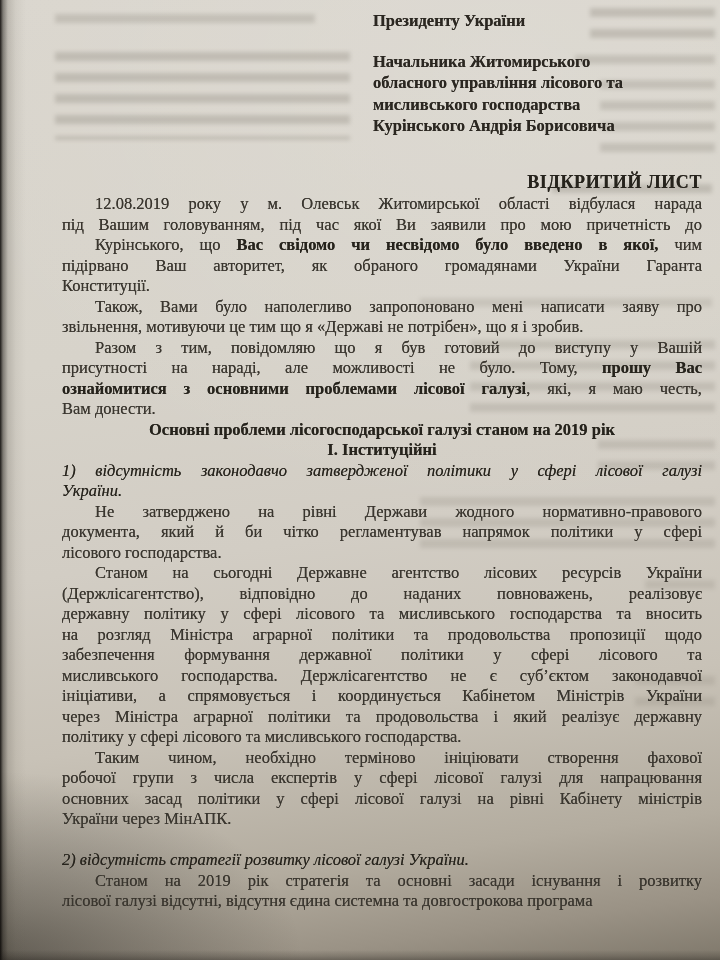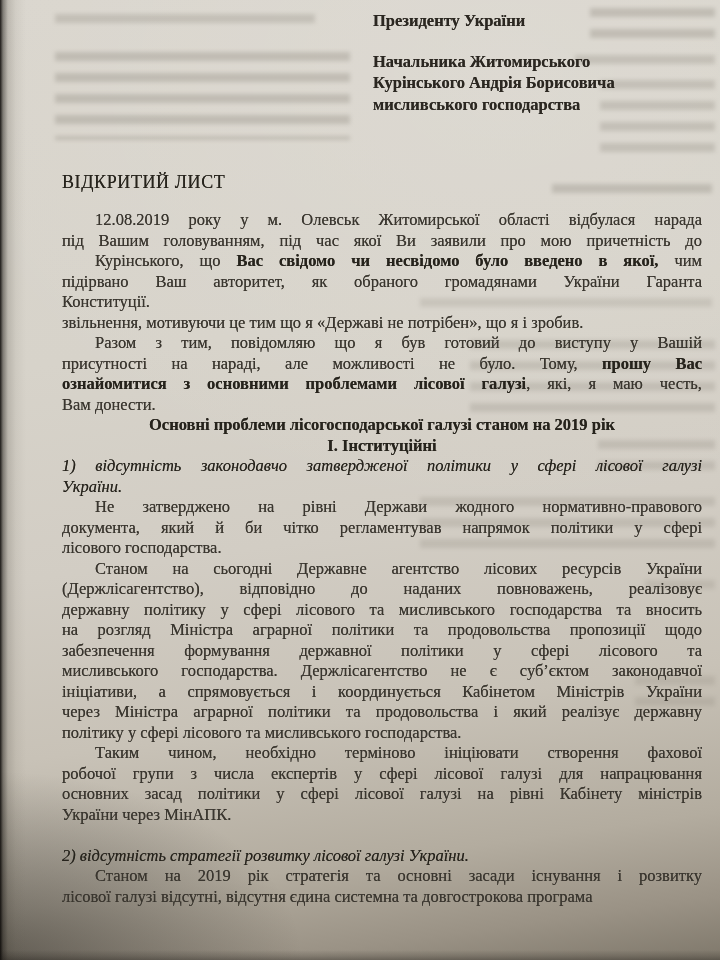--- a/index.html
+++ b/index.html
@@ -24,27 +24,26 @@
     border-radius: 23px;
   }
   .recipient-block {
     position: absolute; left: 373px; top: 10px;
     font-weight: bold; color: #2b2721;
     font-size: 16.5px; line-height: 21.5px;
   }
   .sender-gap { height: 19px; }
   .title {
     position: absolute; left: 62px; top: 172px; width: 640px;
-    text-align: left; font-weight: normal; color: #26231c;
+    text-align: right; font-weight: bold; color: #26231c;
     font-size: 18px; letter-spacing: 0.6px; line-height: 21px;
   }
   .body-col {
     position: absolute; left: 62px; top: 194px; width: 640px;
     font-size: 16.5px;
-    margin-top: 16px;
   }
   .line { height: 20.5px; line-height: 20.5px; overflow: hidden; }
   .just { text-align: justify; text-align-last: justify; }
   .indent { text-indent: 33px; }
   .center { text-align: center; text-align-last: center; }
   .bold { font-weight: bold; color: #26231c; }
   .bi { font-weight: normal; font-style: italic; color: #26231c; }
   .b { font-weight: bold; color: #26231c; }
   .ghost {
     position: absolute;
@@ -86,33 +85,35 @@
 
   <div class="letter">
 
     <div class="recipient-block">
       <div>
           <div>Президенту України</div>
         </div>
       <div class="sender-gap"></div>
       <div>
           <div>Начальника Житомирського</div>
+          <div>обласного управління лісового та</div>
+          <div>мисливського господарства</div>
           <div>Курінського Андрія Борисовича</div>
-          <div>мисливського господарства</div>
         </div>
     </div>
 
     <div class="title">ВІДКРИТИЙ ЛИСТ</div>
 
     <div class="body-col">
         <div class="line just indent"><span>12.08.2019 року у м. Олевськ Житомирської області відбулася нарада</span></div>
         <div class="line just"><span>під Вашим головуванням, під час якої Ви заявили про мою причетність до</span></div>
         <div class="line just indent"><span>Курінського, що </span><span class="b">Вас свідомо чи несвідомо було введено в якої,</span><span> чим</span></div>
         <div class="line just"><span>підірвано Ваш авторитет, як обраного громадянами України Гаранта</span></div>
         <div class="line"><span>Конституції.</span></div>
+        <div class="line just indent"><span>Також, Вами було наполегливо запропоновано мені написати заяву про</span></div>
         <div class="line"><span>звільнення, мотивуючи це тим що я «Державі не потрібен», що я і зробив.</span></div>
         <div class="line just indent"><span>Разом з тим, повідомляю що я був готовий до виступу у Вашій</span></div>
         <div class="line just"><span>присутності на нараді, але можливості не було. Тому, </span><span class="b">прошу Вас</span></div>
         <div class="line just"><span class="b">ознайомитися з основними проблемами лісової галузі</span><span>, які, я маю честь,</span></div>
         <div class="line"><span>Вам донести.</span></div>
         <div class="line center bold"><span>Основні проблеми лісогосподарської галузі станом на 2019 рік</span></div>
         <div class="line center bold"><span>І. Інституційні</span></div>
         <div class="line just bi"><span>1) відсутність законодавчо затвердженої політики у сфері лісової галузі</span></div>
         <div class="line bi"><span>України.</span></div>
         <div class="line just indent"><span>Не затверджено на рівні Держави жодного нормативно-правового</span></div>

